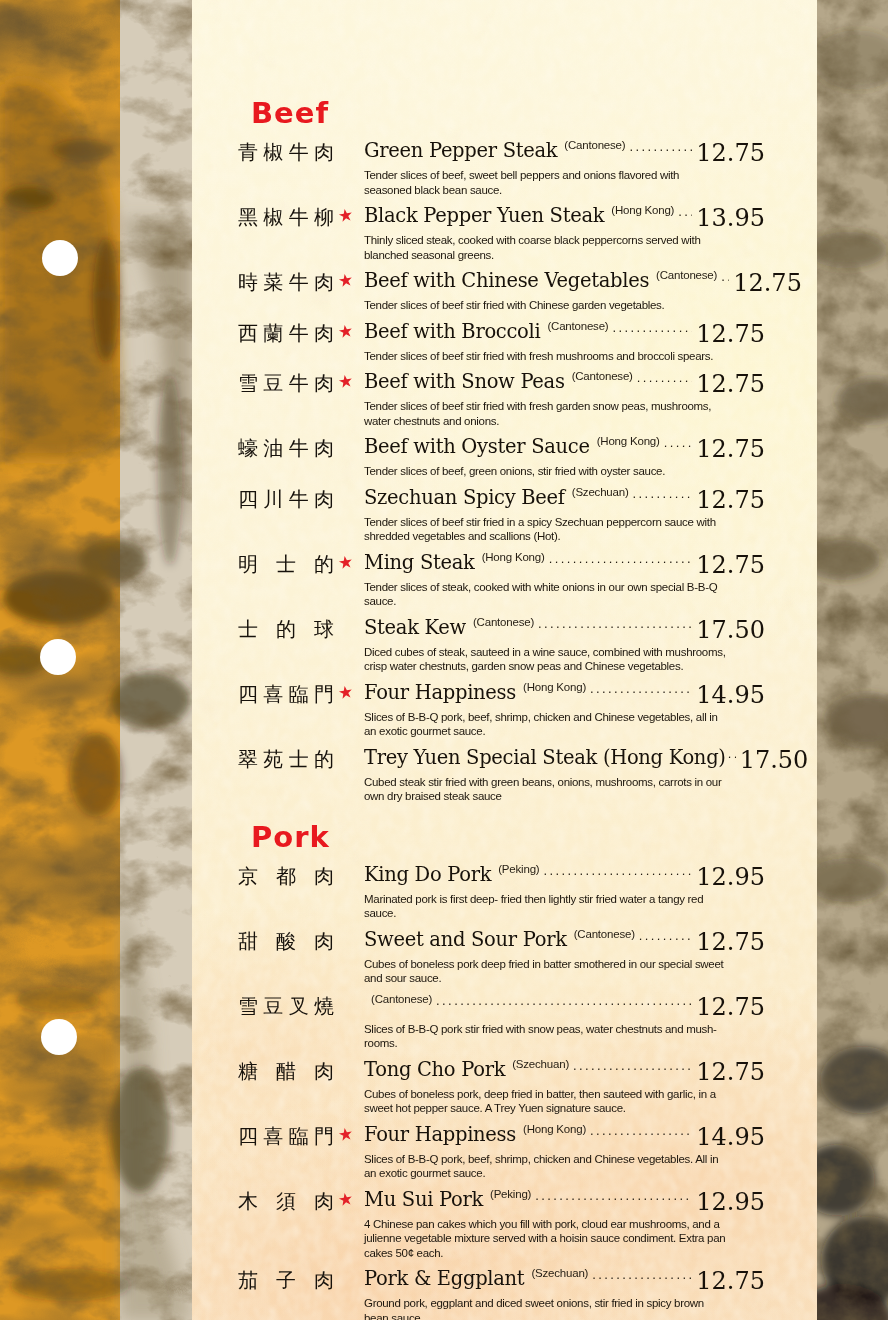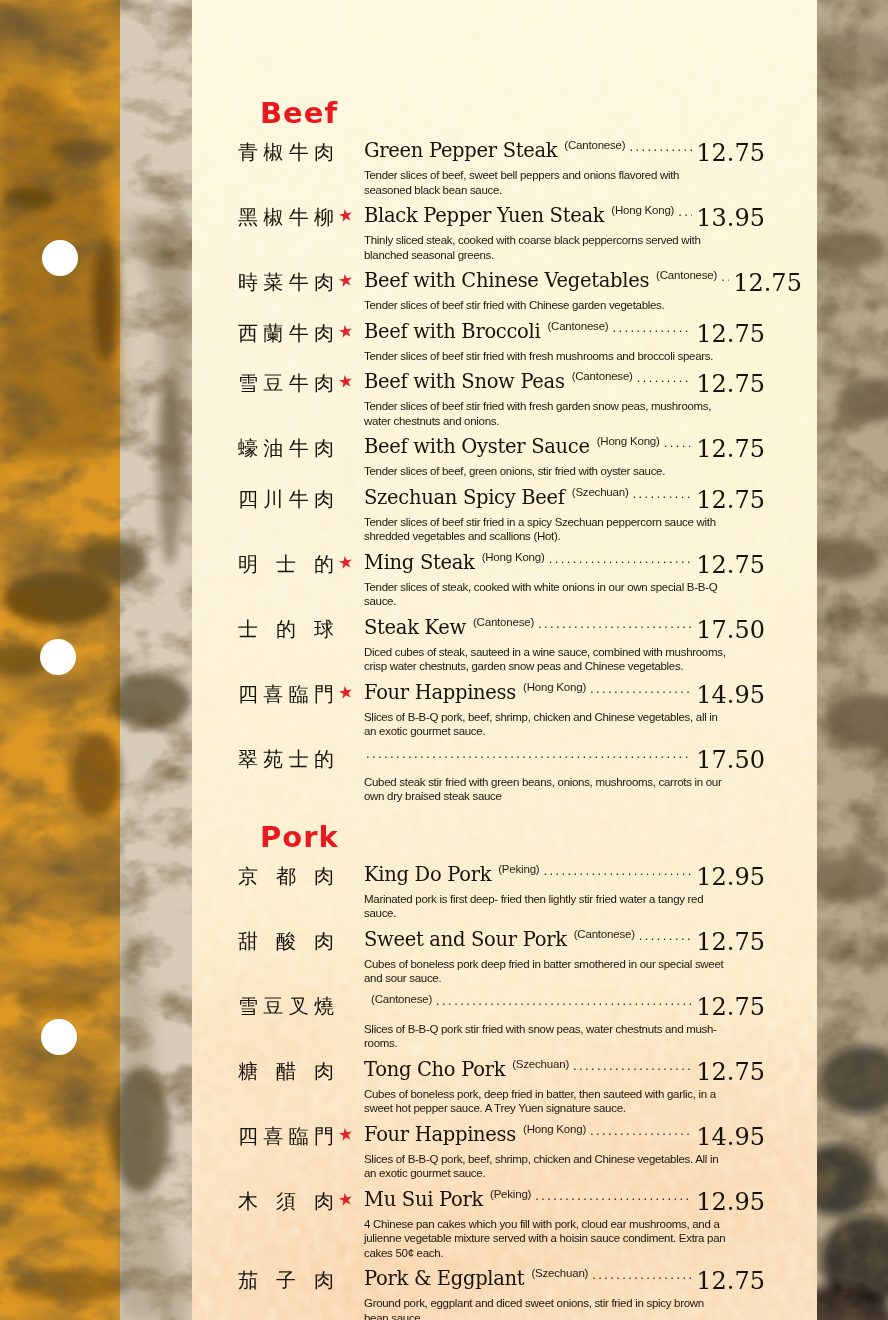--- a/index.html
+++ b/index.html
@@ -21,21 +21,21 @@
   .hole.h1 { left:42px; top:240px; }
   .hole.h2 { left:40px; top:639px; }
   .hole.h3 { left:41px; top:1019px; }
 
   #menu-content {
     position:absolute; left:192px; right:71px; top:0; bottom:0; z-index:7;
     padding:99px 52px 0 46px; color:#17120c;
   }
   .sec-title {
     font-family:"DejaVu Sans", sans-serif; font-weight:800; font-size:29px; line-height:1;
-    color:#e8191f; letter-spacing:1px; margin:0 0 11px 22px;
+    color:#e8191f; letter-spacing:1px; margin:0 0 11px 13px;
   }
   .menu-section + .menu-section .sec-title { margin-top:19px; }
 
   .item { display:flex; margin-bottom:7px; }
   .cn {
     flex:none; width:96px; margin-right:4px; padding-top:2px;
     display:flex; justify-content:space-between;
     font-family:"DejaVu Serif", serif; font-size:20px; line-height:1.15; color:#17120c;
   }
   .starcol { flex:none; width:26px; padding-top:3px; }
@@ -336,20 +336,21 @@
           <div class="item">
             <div class="cn">
               <span>翠</span>
               <span>苑</span>
               <span>士</span>
               <span>的</span>
             </div>
             <div class="starcol"></div>
             <div class="main">
               <div class="nline">
+                <span class="nm">Trey Yuen Special Steak (Hong Kong)</span>
                 <span class="dots"></span>
                 <span class="pr">17.50</span>
               </div>
               <div class="desc">Cubed steak stir fried with green beans, onions, mushrooms, carrots in our own dry braised steak sauce</div>
             </div>
           </div>
         </div>
         <div class="menu-section">
           <h2 class="sec-title">Pork</h2>
           <div class="item">

